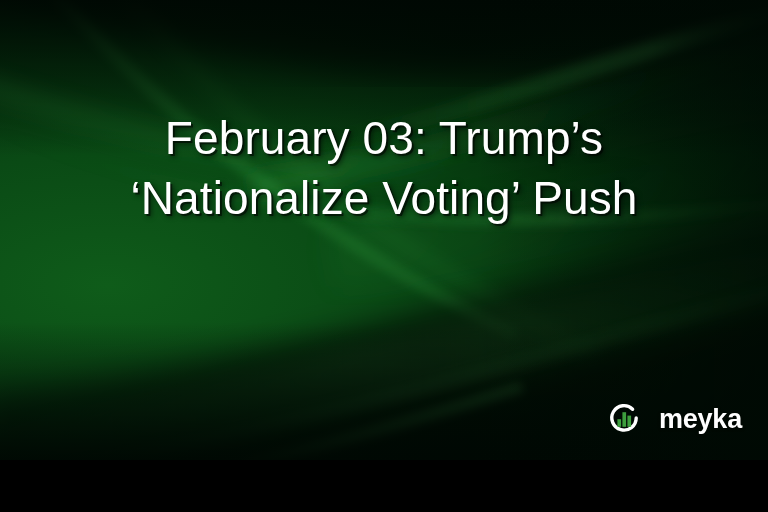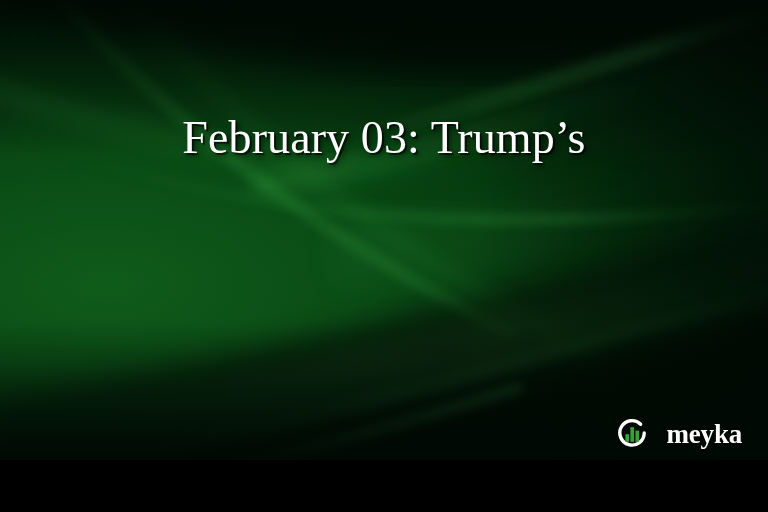--- a/index.html
+++ b/index.html
@@ -6,21 +6,21 @@
     margin: 0;
     padding: 0;
     background: #000;
   }
   .slide {
     position: relative;
     width: 768px;
     height: 460px;
     overflow: hidden;
     background: #a21caf;
-    font-family: Liberation Serif, serif;
+    font-family: Liberation Sans, sans-serif;
     user-select: none;
   }
 
   
   .bg-base {
     position: absolute;
     inset: 0;
     background:
       radial-gradient(120% 95% at 14% 62%, #0f5c1a 0%, #0a4a15 30%, #05300d 58%, #021a08 82%, #010d05 100%);
   }
@@ -65,21 +65,21 @@
     text-shadow:
       2px 2px 0 rgba(0,0,0,0.55),
       3px 3px 5px rgba(0,0,0,0.55);
     white-space: nowrap;
   }
 
   
   .logo {
     position: absolute;
     right: 26px;
-    bottom: 9px;
+    bottom: 24px;
     display: flex;
     align-items: center;
     gap: 18px;
     justify-content: space-between;
   }
   .logo-mark { width: 34px; height: 34px; display: block; }
   .logo-word {
     color: #ffffff;
     font-size: 27px;
     font-weight: 700;
@@ -157,20 +157,21 @@
       <path d="M-20,512 C 150,492 330,440 520,382 L524,392 C 332,452 152,504 -20,524 Z" fill="#56d465" opacity="0.22" filter="url(#soft6)"></path>
     </svg>
   </div>
 
   <div class="bg-vignette-top"></div>
   <div class="bg-vignette-bottom"></div>
   <div class="bg-vignette-right"></div>
 
   <div class="title-block">
     <span class="title-line">February 03: Trump’s</span>
+    <span class="title-line">‘Nationalize Voting’ Push</span>
   </div>
 
   <div class="logo">
     <svg class="logo-mark" viewBox="0 0 34 34" xmlns="http://www.w3.org/2000/svg">
 
       <path d="M25.6,7.2 A12.2,12.2 0 1 0 29.2,15.9" fill="none" stroke="#ffffff" stroke-width="3.4" stroke-linecap="round"></path>
 
       <rect x="10.4" y="17.2" width="3.7" height="7.6" fill="#3d9e3d"></rect>
       <rect x="15.4" y="10.2" width="3.7" height="14.6" fill="#3d9e3d"></rect>
       <rect x="20.4" y="13.6" width="3.7" height="11.2" fill="#3d9e3d"></rect>

